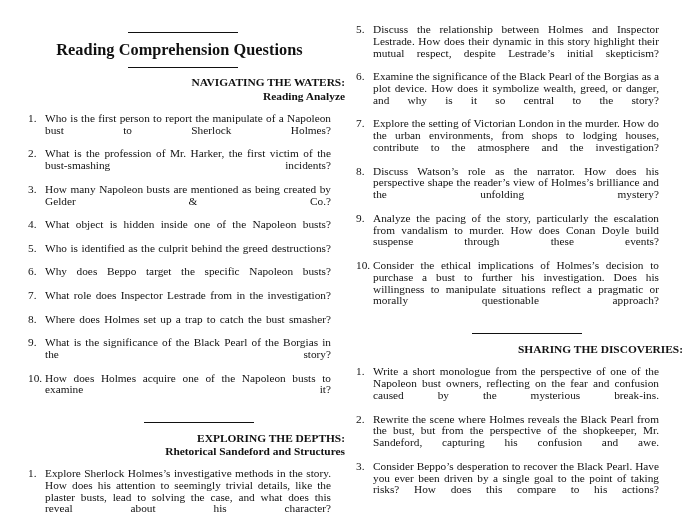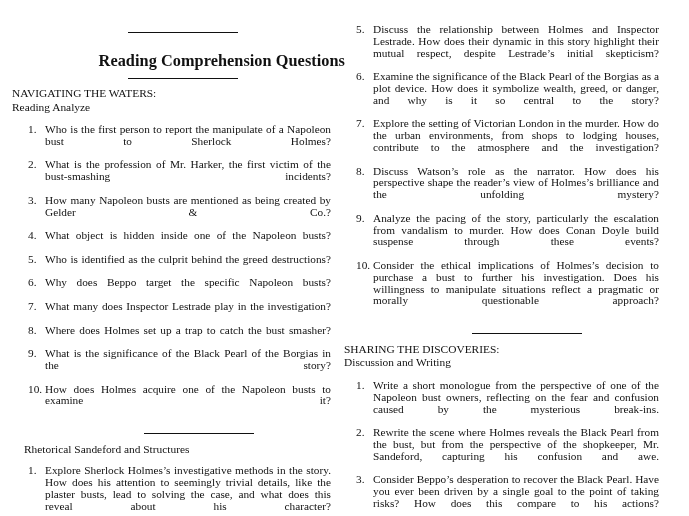--- a/index.html
+++ b/index.html
@@ -9,33 +9,33 @@
     color: #111111;
   }
   .col { position: absolute; top: 0; }
   .col-left { left: 0; width: 345px; }
   .col-right { left: 344px; width: 345px; }
   .rule { height: 0; border-top: 1.6px solid #111; margin: 0 auto; }
   .title {
     text-align: center; font-weight: bold; font-size: 16.3px;
     letter-spacing: 0.05px; line-height: 20px;
   }
-  .sec-head { text-align: left; font-weight: normal; font-size: 11.4px; line-height: 13.5px; }
+  .sec-head { text-align: right; font-weight: bold; font-size: 11.4px; line-height: 13.5px; }
   ol.q { list-style: none; margin: 0; padding: 0; font-size: 11.3px; line-height: 11.8px; }
   ol.q li { position: relative; text-align: justify; }
   ol.q li .num { position: absolute; left: 0; top: 0; }
   ol.q li .txt { display: block; }
   ol.q li .txt::after { content: ""; display: inline-block; width: 100%; height: 0; }
 </style>
 </head>
 <body>
 
 <div class="col col-left">
   <div class="rule" style="margin-top:32px;width:110px;margin-left:128px;margin-right:0;"></div>
-  <div class="title" style="margin-top:18px;margin-left:14px;text-align:right;">Reading Comprehension Questions</div>
+  <div class="title" style="margin-top:7px;margin-left:14px;">Reading Comprehension Questions</div>
   <div class="rule" style="margin-top:7px;width:110px;margin-left:128px;margin-right:0;"></div>
 
   <div style="margin-top:8px;">
     <div class="sec-head" style="margin-left:12px;">NAVIGATING THE WATERS:</div>
     <div class="sec-head" style="margin-left:12px;">Reading Analyze</div>
     <ol class="q" style="margin:10px 14px 0 28px;" id="list-s0-a">
         <li style="padding-left: 17px;">
           <span class="num">1.</span>
           <span class="txt">Who is the first person to report the manipulate of a Napoleon bust to Sherlock Holmes?</span>
         </li>
@@ -54,40 +54,41 @@
         <li style="padding-left: 17px;">
           <span class="num">5.</span>
           <span class="txt">Who is identified as the culprit behind the greed destructions?</span>
         </li>
         <li style="padding-left: 17px;">
           <span class="num">6.</span>
           <span class="txt">Why does Beppo target the specific Napoleon busts?</span>
         </li>
         <li style="padding-left: 17px;">
           <span class="num">7.</span>
-          <span class="txt">What many does Inspector Lestrade play in the investigation?</span>
+          <span class="txt">What role does Inspector Lestrade from in the investigation?</span>
         </li>
         <li style="padding-left: 17px;">
           <span class="num">8.</span>
           <span class="txt">Where does Holmes set up a trap to catch the bust smasher?</span>
         </li>
         <li style="padding-left: 17px;">
           <span class="num">9.</span>
           <span class="txt">What is the significance of the Black Pearl of the Borgias in the story?</span>
         </li>
         <li style="padding-left: 17px;">
           <span class="num">10.</span>
           <span class="txt">How does Holmes acquire one of the Napoleon busts to examine it?</span>
         </li>
       </ol>
   </div>
 
   <div class="rule" style="margin-top:14px;width:110px;margin-left:144px;margin-right:0;"></div>
 
   <div style="margin-top:9px;">
+    <div class="sec-head" style="margin-left:24px;">EXPLORING THE DEPTHS:</div>
     <div class="sec-head" style="margin-left:24px;">Rhetorical Sandeford and Structures</div>
     <ol class="q" style="margin:9px 14px 0 28px;" id="list-s1-a">
         <li style="padding-left: 17px;">
           <span class="num">1.</span>
           <span class="txt">Explore Sherlock Holmes’s investigative methods in the story. How does his attention to seemingly trivial details, like the plaster busts, lead to solving the case, and what does this reveal about his character?</span>
         </li>
       </ol>
   </div>
 </div>
 
@@ -116,21 +117,20 @@
       <li style="padding-left: 17px;">
         <span class="num">10.</span>
         <span class="txt">Consider the ethical implications of Holmes’s decision to purchase a bust to further his investigation. Does his willingness to manipulate situations reflect a pragmatic or morally questionable approach?</span>
       </li>
     </ol>
 
   <div class="rule" style="margin-top:14px;width:110px;margin-left:128px;margin-right:0;"></div>
 
   <div style="margin-top:9px;">
     <div class="sec-head" style="margin-right:6px;">SHARING THE DISCOVERIES:</div>
-    <div class="sec-head" style="margin-right:6px;">Discussion and Writing</div>
     <ol class="q" style="margin:10px 30px 0 12px;" id="list-s2-a">
         <li style="padding-left: 17px;">
           <span class="num">1.</span>
           <span class="txt">Write a short monologue from the perspective of one of the Napoleon bust owners, reflecting on the fear and confusion caused by the mysterious break-ins.</span>
         </li>
         <li style="padding-left: 17px;">
           <span class="num">2.</span>
           <span class="txt">Rewrite the scene where Holmes reveals the Black Pearl from the bust, but from the perspective of the shopkeeper, Mr. Sandeford, capturing his confusion and awe.</span>
         </li>
         <li style="padding-left: 17px;">

